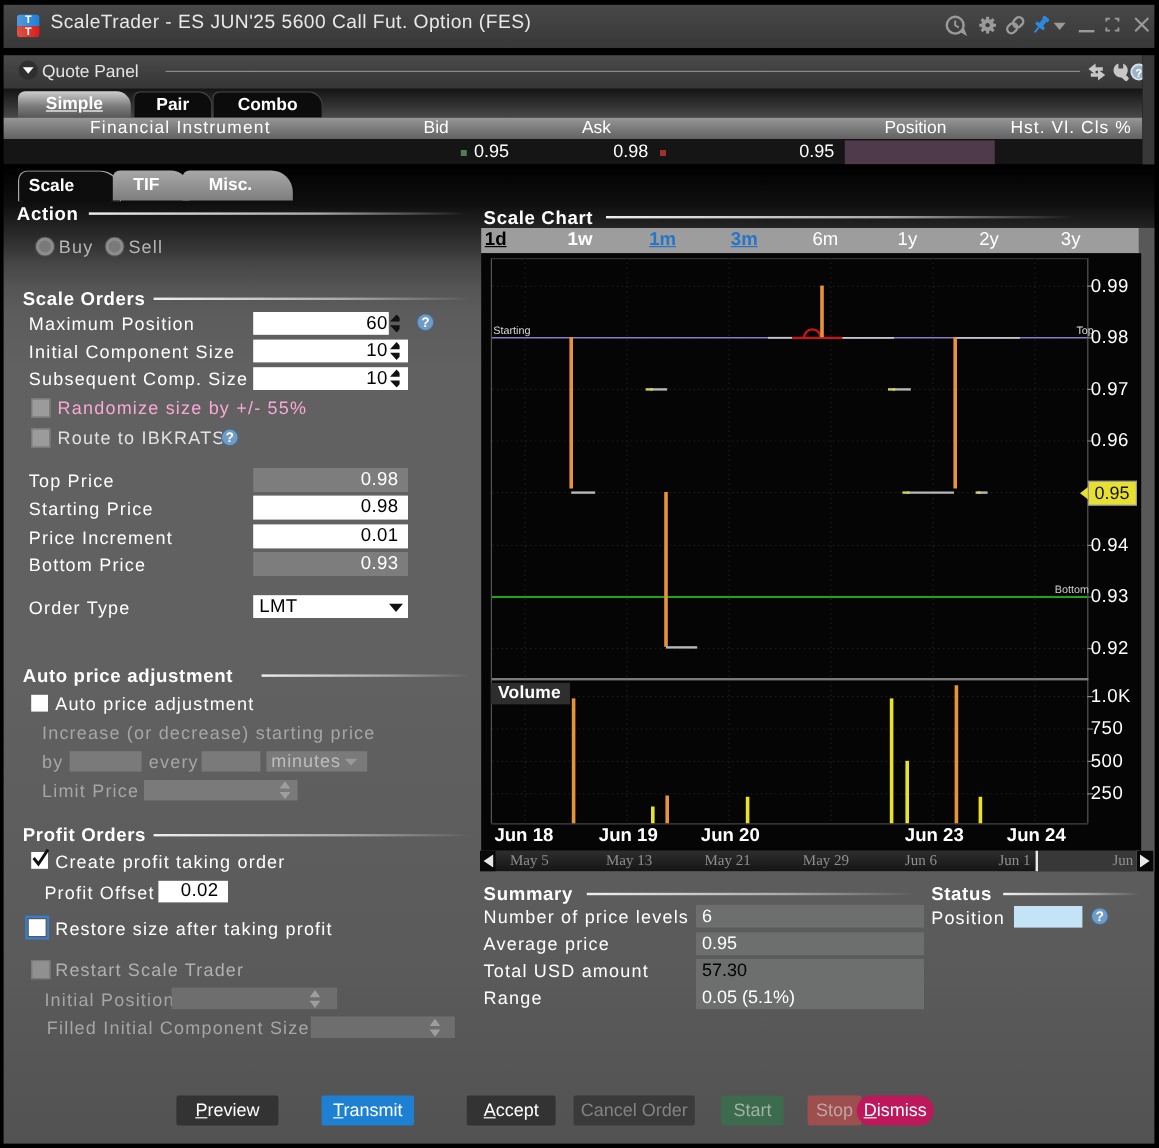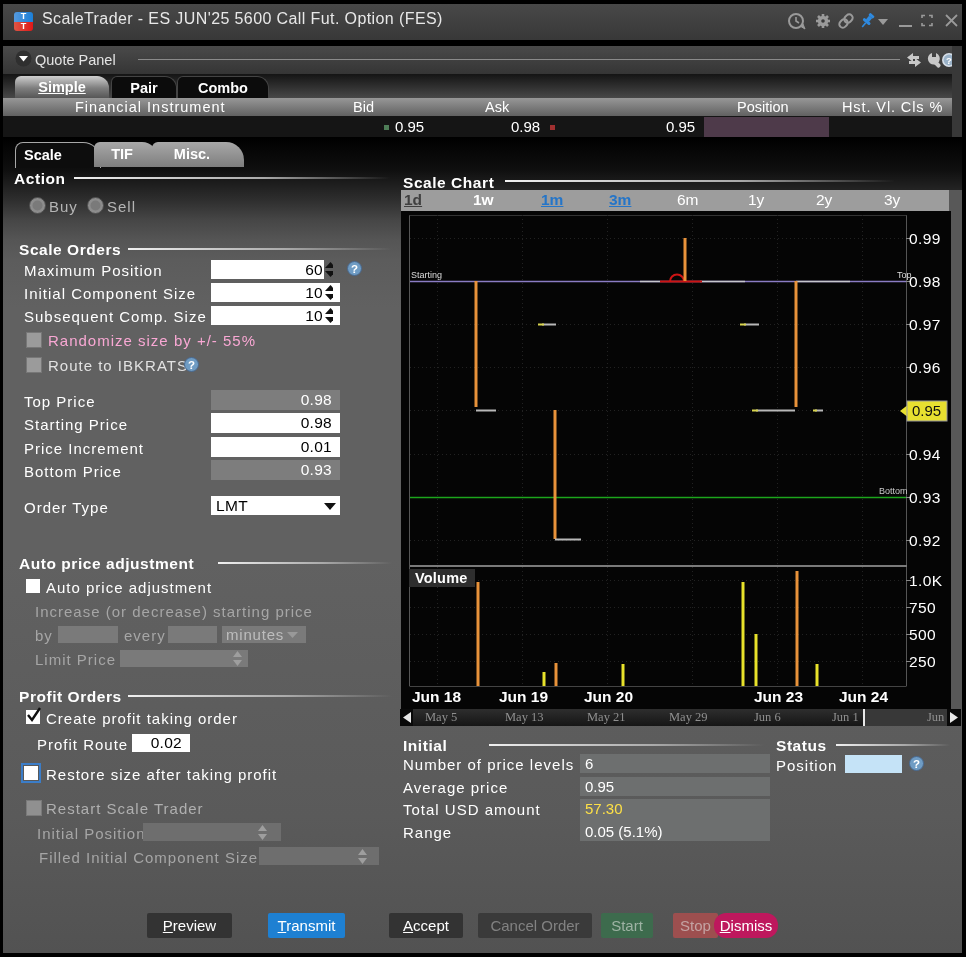--- a/index.html
+++ b/index.html
@@ -246,21 +246,21 @@
     <path d="M5.5 15 L10 9 L1 9 Z" fill="#9e9e9e"></path>
   </svg>
 
 <div class="shdr" style="left:19px;top:688px;">Profit Orders</div>
 <div class="sline" style="left:128px;top:695px;width:264px;"></div>
 <div class="cb" style="left:26px;top:710px;background:#fff;"></div>
 <svg class="abs" style="left:26px;top:706px;" width="16" height="18">
     <path d="M2 9 L6 14 L14 2" fill="none" stroke="#111" stroke-width="2.4"></path>
   </svg>
 <div class="flab" style="left:46px;top:710px;">Create profit taking order</div>
-<div class="flab" style="left:37px;top:736px;">Profit Route</div>
+<div class="flab" style="left:37px;top:736px;">Profit Offset</div>
 <div class="fwhite" style="left:132px;top:734px;width:50px;height:18px;line-height:18px;padding-right:8px;">0.02</div>
 <div class="abs" style="left:21px;top:763px;width:16px;height:16px;border:2px solid #3b7dc8;background:#585858;"></div>
 <div class="cb" style="left:24px;top:766px;background:#fff;"></div>
 <div class="flab" style="left:46px;top:766px;">Restore size after taking profit</div>
 <div class="cb" style="left:26px;top:800px;background:#909090;border:1px solid #7a7a7a;"></div>
 <div class="glab" style="left:46px;top:800px;color:#b0b0b0;">Restart Scale Trader</div>
 <div class="glab" style="left:37px;top:825px;">Initial Position</div>
 <div class="fdis" style="left:143px;top:823px;width:138px;height:18px;background:#6e6e6e;"></div>
 <svg class="abs" style="left:257px;top:825px;" width="11" height="15">
     <path d="M5.5 0 L10 6 L1 6 Z" fill="#9e9e9e"></path>
@@ -270,21 +270,21 @@
 <div class="fdis" style="left:259px;top:847px;width:120px;height:18px;background:#6e6e6e;"></div>
 <svg class="abs" style="left:357px;top:849px;" width="11" height="15">
     <path d="M5.5 0 L10 6 L1 6 Z" fill="#9e9e9e"></path>
     <path d="M5.5 15 L10 9 L1 9 Z" fill="#9e9e9e"></path>
   </svg>
 
 <div class="shdr" style="left:403px;top:174px;">Scale Chart</div>
 <div class="sline" style="left:505px;top:180px;width:390px;"></div>
 <div class="abs" style="left:401px;top:190px;width:548px;height:21px;background:#9d9d9d;
      font-size:15.5px;font-weight:bold;color:#fff;">
-  <a style="position:absolute;left:3px;top:1px;color:#404040;text-decoration:underline;">1d</a>
+  <a style="position:absolute;left:3px;top:1px;color:#000000;text-decoration:underline;">1d</a>
   <span style="position:absolute;left:72px;top:1px;color:#fff;">1w</span>
   <a style="position:absolute;left:140px;top:1px;color:#2575c8;text-decoration:underline;">1m</a>
   <a style="position:absolute;left:208px;top:1px;color:#2575c8;text-decoration:underline;">3m</a>
   <span style="position:absolute;left:276px;top:1px;font-weight:normal;">6m</span>
   <span style="position:absolute;left:347px;top:1px;font-weight:normal;">1y</span>
   <span style="position:absolute;left:415px;top:1px;font-weight:normal;">2y</span>
   <span style="position:absolute;left:483px;top:1px;font-weight:normal;">3y</span>
 </div>
 <div class="abs" id="chartbox" style="left:401px;top:211px;width:550px;height:498px;background:#050505;">
 <svg width="550" height="498" style="position:absolute;left:0;top:0;">
@@ -429,38 +429,38 @@
   <div style="position:absolute;left:269px;top:1px;">May 29</div>
   <div style="position:absolute;left:354px;top:1px;">Jun 6</div>
   <div style="position:absolute;left:432px;top:1px;">Jun 1</div>
   <div style="position:absolute;left:527px;top:1px;">Jun</div>
   <div style="position:absolute;right:0;top:0;width:14px;height:17px;background:#090909;"></div>
   <svg style="position:absolute;right:2px;top:3px;" width="10" height="11">
       <path d="M1 0 L1 11 L9 5.5 Z" fill="#e8e8e8"></path>
     </svg>
 </div>
 
-<div class="shdr" style="left:403px;top:737px;">Initial</div>
+<div class="shdr" style="left:403px;top:737px;">Summary</div>
 <div class="sline" style="left:489px;top:744px;width:275px;"></div>
 <div class="flab" style="left:403px;top:756px;">Number of price levels</div>
 <div class="fdis" style="left:580px;top:754px;width:185px;height:19px;background:#6d6f6f;color:#fff;font-size:15px;line-height:19px;padding-left:5px;">6</div>
 <div class="flab" style="left:403px;top:779px;">Average price</div>
 <div class="fdis" style="left:580px;top:777px;width:185px;height:19px;background:#6d6f6f;color:#fff;font-size:15px;line-height:19px;padding-left:5px;">0.95</div>
 <div class="flab" style="left:403px;top:801px;">Total USD amount</div>
-<div class="fdis" style="left:580px;top:799px;width:185px;height:35px;background:#6d6f6f;color:#fde047;font-size:15px;line-height:19px;padding-left:5px;">57.30</div>
+<div class="fdis" style="left:580px;top:799px;width:185px;height:35px;background:#6d6f6f;color:#000000;font-size:15px;line-height:19px;padding-left:5px;">57.30</div>
 <div class="flab" style="left:403px;top:824px;">Range</div>
 <div class="fdis" style="left:580px;top:822px;width:185px;height:19px;background:#6d6f6f;color:#fff;font-size:15px;line-height:19px;padding-left:5px;">0.05 (5.1%)</div>
 <div class="shdr" style="left:776px;top:737px;">Status</div>
 <div class="sline" style="left:836px;top:744px;width:114px;"></div>
 <div class="flab" style="left:776px;top:757px;">Position</div>
 <div class="fdis" style="left:845px;top:755px;width:57px;height:18px;background:#c5e3f7;"></div>
 <svg class="abs" style="left:909px;top:756px;" width="15" height="15">
     <circle cx="7.5" cy="7.5" r="7" fill="#6f9cc4" stroke="#49688e"></circle>
     <text x="7.5" y="11.5" font-size="11.5" font-weight="bold" fill="#fff" text-anchor="middle">?</text>
   </svg>
 
 <div class="btn" style="left:147px;width:85px;background:#333;"><u>P</u>review</div>
 <div class="btn" style="left:268px;width:77px;background:#1e80d2;"><u>T</u>ransmit</div>
 <div class="btn" style="left:389px;width:74px;background:#333;"><u>A</u>ccept</div>
-<div class="btn" style="left:478px;width:114px;background:#3a3a3a;color:#828282;">Cancel Order</div>
+<div class="btn" style="left:478px;width:101px;background:#3a3a3a;color:#828282;">Cancel Order</div>
 <div class="btn" style="left:601px;width:52px;background:#3d6b4d;color:#9eb3a4;">Start</div>
 <div class="btn" style="left:673px;width:45px;background:#9d4f4f;color:#c4a3a3;">Stop</div>
 <div class="btn" style="left:714px;width:64px;background:#be185d;border-radius:12px;"><u>D</u>ismiss</div>
 
 </body></html>

